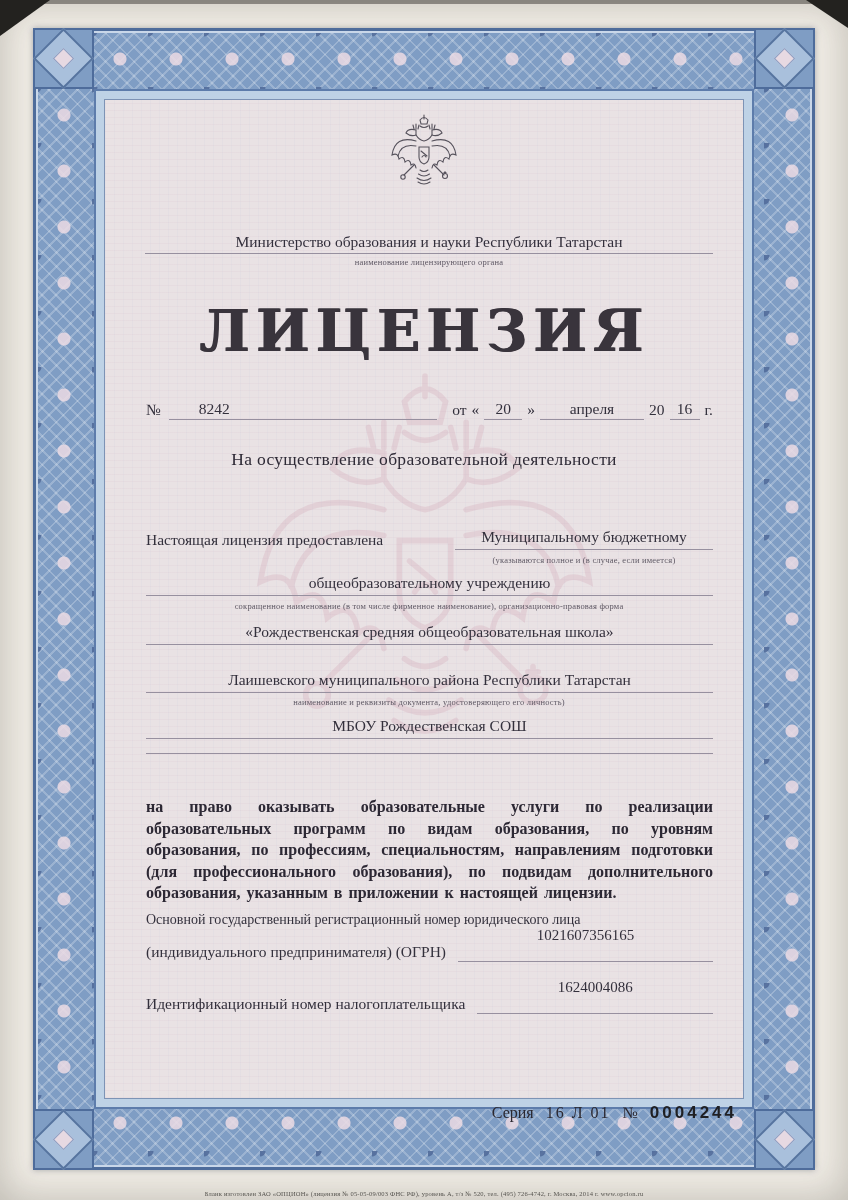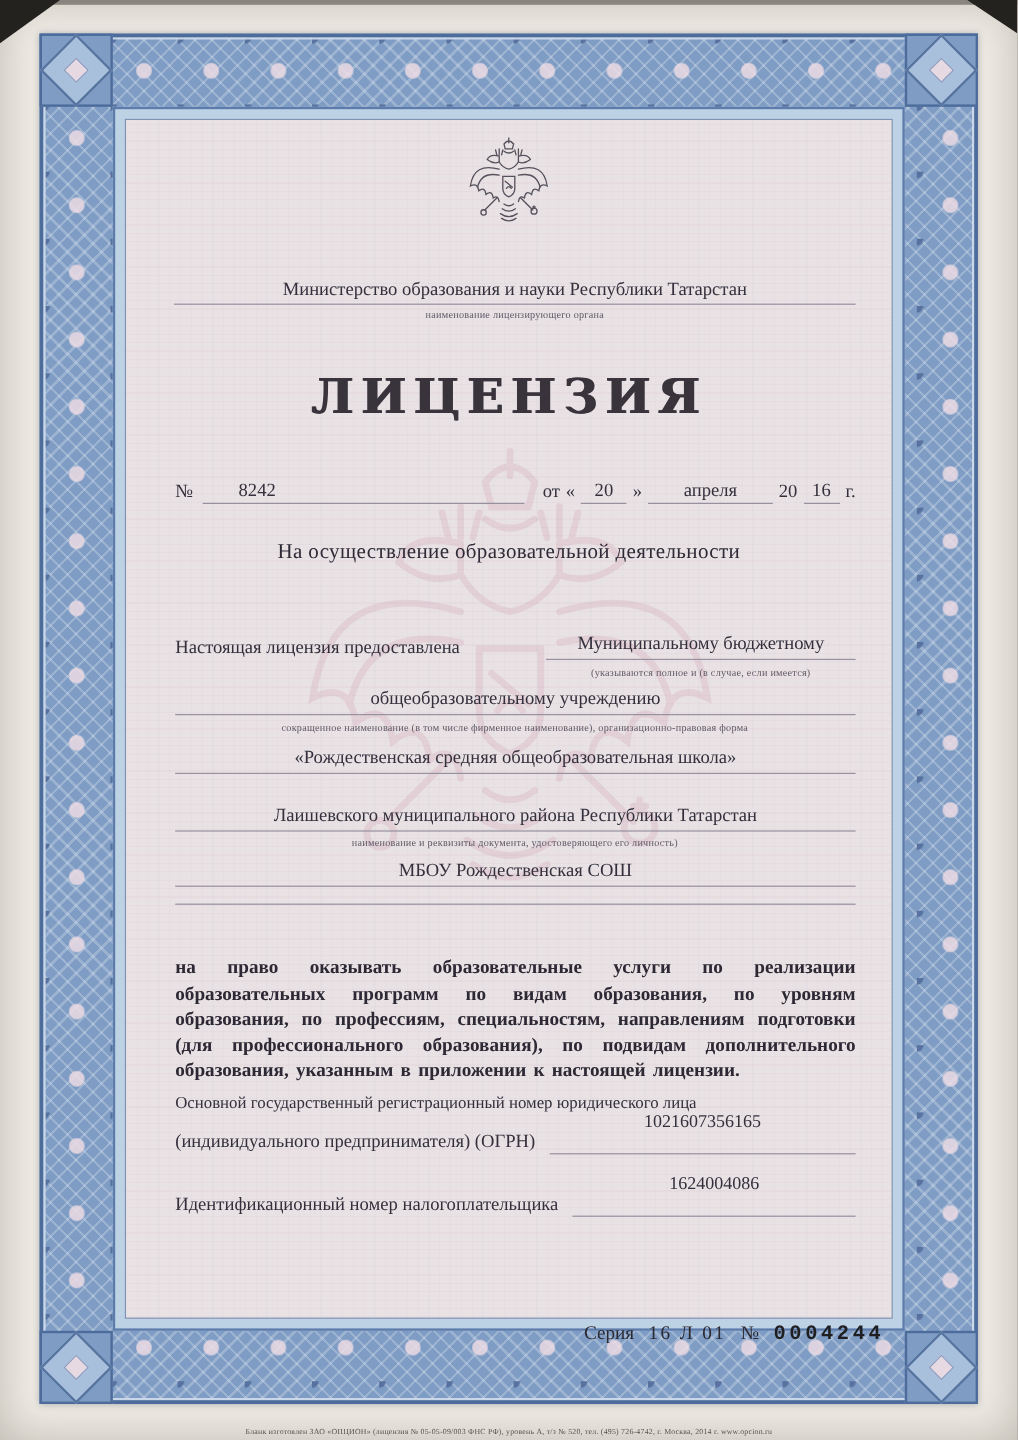--- a/index.html
+++ b/index.html
@@ -76,21 +76,21 @@
   }
   .caption {
     position:absolute; left:40px; right:30px;
     text-align:center; font-size:8.5px; color:#5e5864; letter-spacing:.2px;
   }
   .cap-issuer { top:157px; }
 
   .title {
     position:absolute; left:0; right:0; top:194px;
     text-align:center; font-family:"DejaVu Serif","Liberation Serif",serif;
-    font-weight:bold; font-size:40px; line-height:74px;
+    font-weight:bold; font-size:57px; line-height:74px;
     letter-spacing:6px; color:#39343c;
     text-shadow:1px 0 0 #39343c;
   }
 
   .numrow {
     position:absolute; left:41px; right:30px; top:296px; height:24px;
     display:flex; justify-content:space-between; align-items:flex-end;
     font-size:15.5px; color:#33303c;
   }
   .no-group { display:flex; align-items:flex-end; }
@@ -146,21 +146,21 @@
   .row-ogrn { top:836px; height:26px; }
   .row-inn  { top:886px; height:28px; }
 
   .series-row {
     position:absolute; right:6px; top:1003px;
     display:flex; align-items:baseline; gap:12px;
     font-size:16px; color:#2b2830;
   }
   .series-val { letter-spacing:2px; }
   .series-num {
-    font-family:Liberation Mono, monospace;
+    font-family:Liberation Sans, sans-serif;
     font-size:17px; letter-spacing:3px; font-weight:bold; color:#1f1f22;
   }
 
   .print-footer {
     position:absolute; left:0; right:0; bottom:3px;
     text-align:center; font-size:6.5px; color:#55534e; letter-spacing:.2px;
   }
 </style>
 </head>
 <body>

